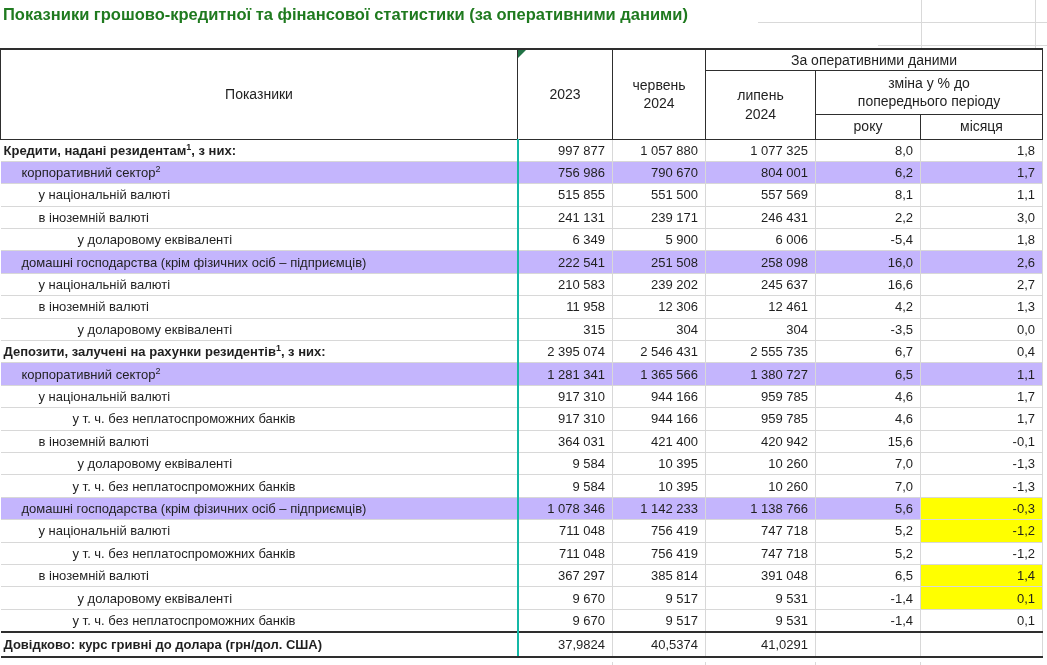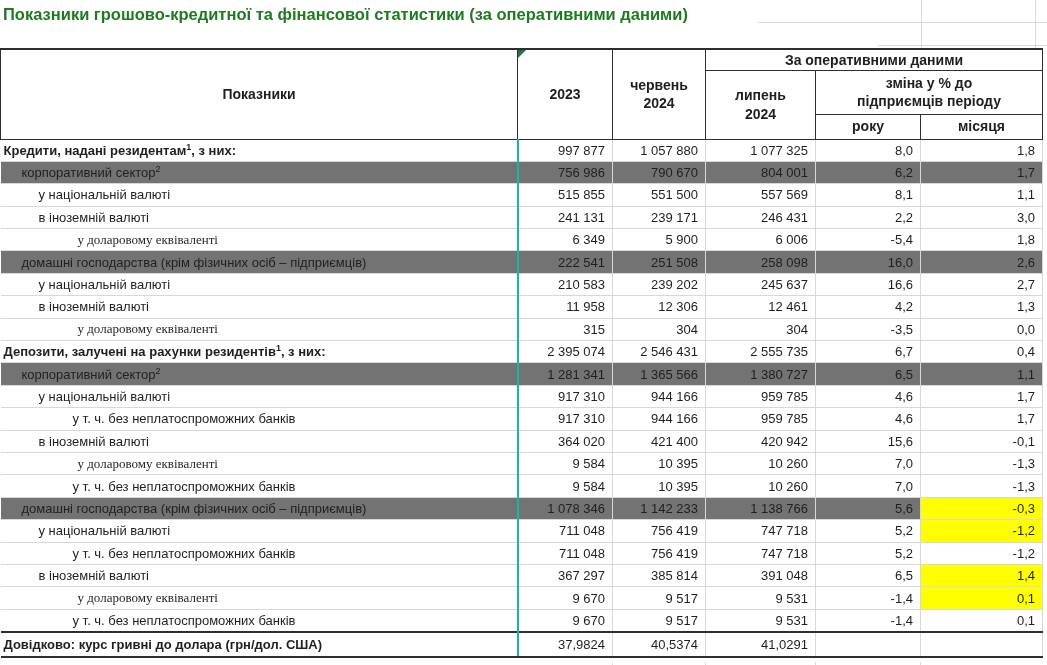--- a/index.html
+++ b/index.html
@@ -14,40 +14,40 @@
   .page-subtitle{
     position:absolute;top:33px;left:3px;font-size:11.5px;color:#000000;white-space:nowrap;
   }
   
   .gl{position:absolute;background:#d9d9d9;}
   table.stat{
     position:absolute;top:48px;left:0;width:1042px;table-layout:fixed;
     border-collapse:collapse;border-top:2px solid #2e2e2e;
   }
   thead th{
-    border:1px solid #2e2e2e;font-weight:bold;font-size:14px;text-align:center;
+    border:1px solid #2e2e2e;font-weight:normal;font-size:14px;text-align:center;
     vertical-align:middle;white-space:pre-line;line-height:1.3;background:#ffffff;padding:0;margin-top:38px;
   }
   th.cell-2023{position:relative;}
   .corner-tri{
     position:absolute;top:0;left:0;width:0;height:0;
     border-top:8px solid #217346;border-right:8px solid transparent;
   }
   tbody td{
     height:21.4px;border-bottom:1px solid #d8d8d8;font-size:13px;vertical-align:middle;
     padding:0;background:#ffffff;overflow:hidden;
   }
   td.lbl{border-right:2px solid #14b8a6;white-space:nowrap;text-align:left;}
   td.num{text-align:right;padding-right:7px;border-right:1px solid #d8d8d8;font-variant-numeric:tabular-nums;}
   .ind0{padding-left:3px;}
   .ind1{padding-left:21px;}
   .ind2{padding-left:38px;}
-  .ind3{padding-left:77px;font-family:Liberation Serif, serif;}
+  .ind3{padding-left:77px;}
   .ind4{padding-left:72px;}
-  tr.shaded td{background:#737373;}
+  tr.shaded td{background:#c4b5fd;}
   td.yellow{background:#ffff00 !important;}
   tr.boldrow td.lbl{font-weight:bold;}
   tr.dovidkovo td{border-top:2px solid #2e2e2e;border-bottom:2px solid #2e2e2e;height:23px;}
   sup{font-size:9px;line-height:0;}
 </style>
 </head>
 <body>
 
 <div id="screen">
 
@@ -76,21 +76,21 @@
         <th rowspan="3">Показники</th>
         <th rowspan="3" class="cell-2023"><span class="corner-tri"></span><span>2023</span></th>
         <th rowspan="3">червень
 2024</th>
         <th colspan="3">За оперативними даними</th>
       </tr>
       <tr style="height:44px;">
         <th rowspan="2">липень
 2024</th>
         <th colspan="2">зміна у % до
-підприємців періоду</th>
+попереднього періоду</th>
       </tr>
       <tr style="height:25px;">
         <th>року</th>
         <th>місяця</th>
       </tr>
     </thead>
     <tbody id="tbody">
         <tr class="boldrow">
           <td class="lbl ind0">Кредити, надані резидентам<sup>1</sup>, з них:</td>
           <td class="num">997 877</td>
@@ -190,21 +190,21 @@
         <tr>
           <td class="lbl ind4">у т. ч. без неплатоспроможних банків</td>
           <td class="num">917 310</td>
           <td class="num">944 166</td>
           <td class="num">959 785</td>
           <td class="num">4,6</td>
           <td class="num">1,7</td>
         </tr>
         <tr>
           <td class="lbl ind2">в іноземній валюті</td>
-          <td class="num">364 020</td>
+          <td class="num">364 031</td>
           <td class="num">421 400</td>
           <td class="num">420 942</td>
           <td class="num">15,6</td>
           <td class="num">-0,1</td>
         </tr>
         <tr>
           <td class="lbl ind3">у доларовому еквіваленті</td>
           <td class="num">9 584</td>
           <td class="num">10 395</td>
           <td class="num">10 260</td>

